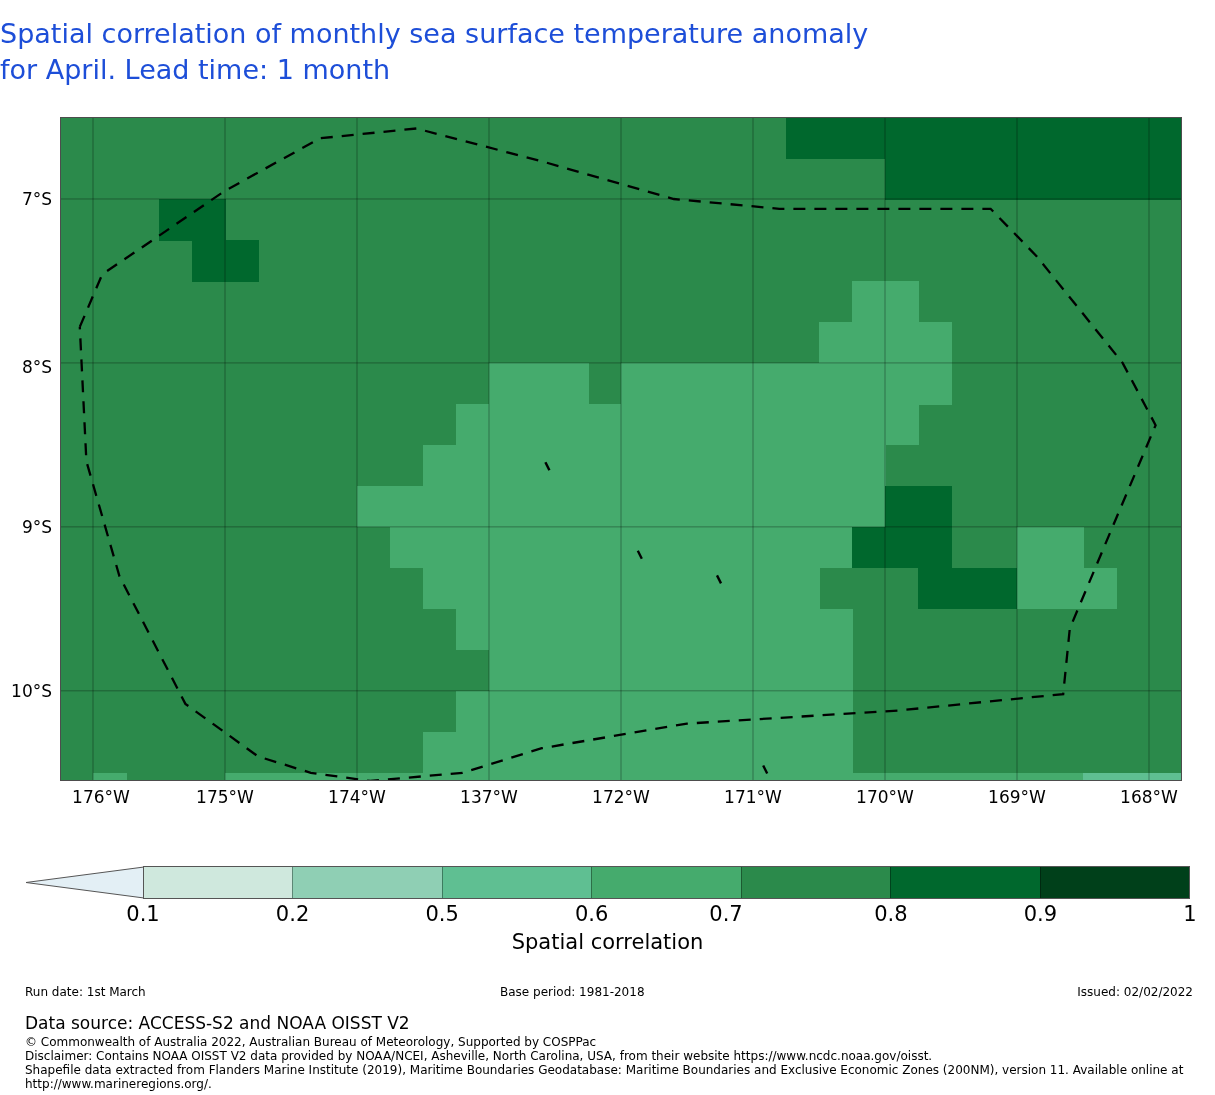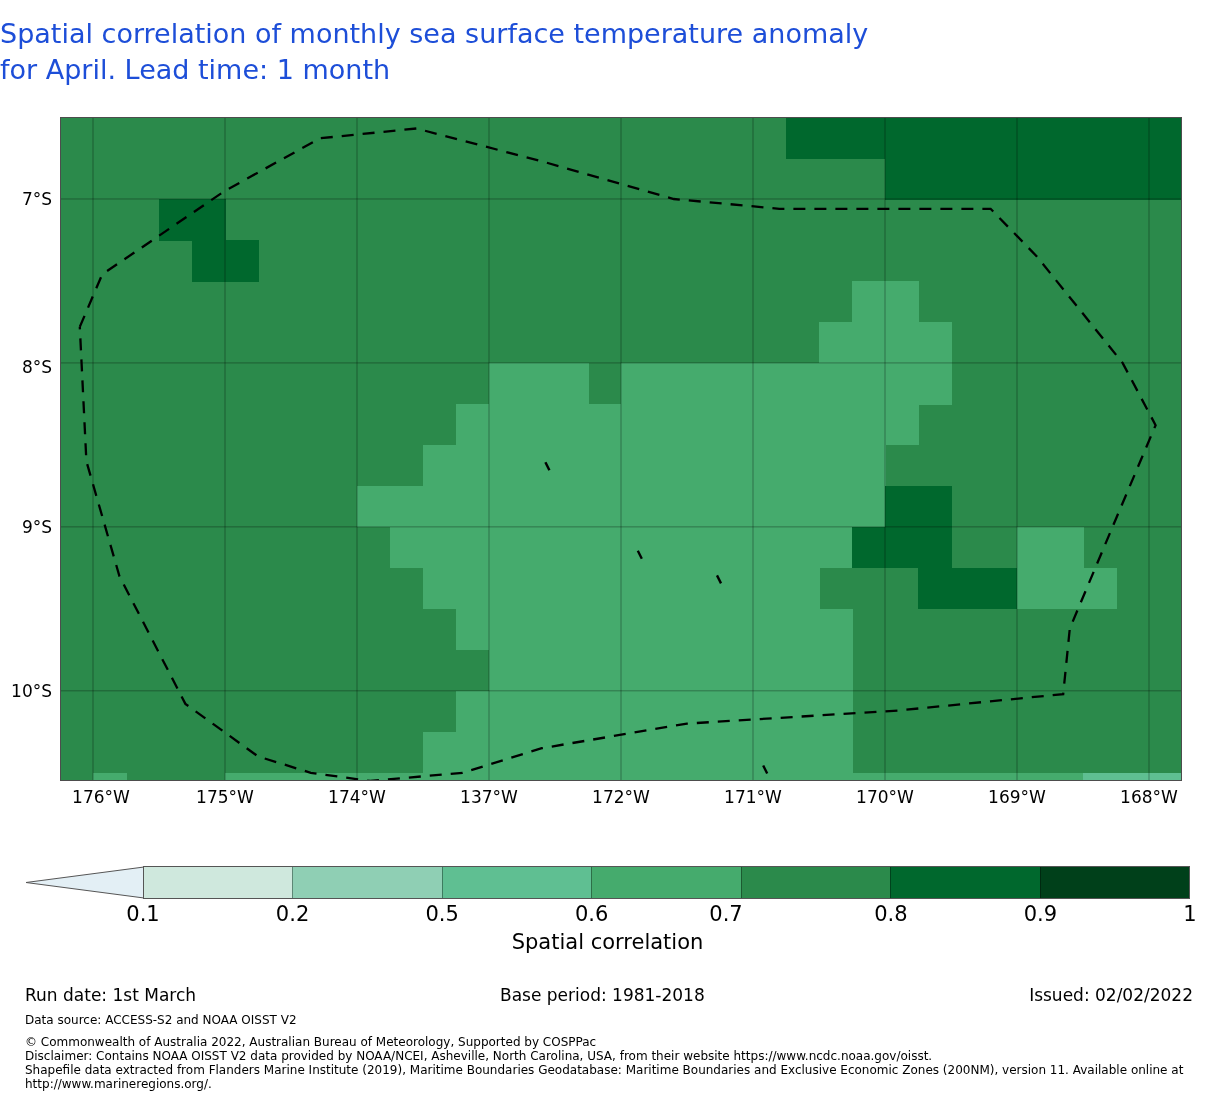--- a/index.html
+++ b/index.html
@@ -117,27 +117,27 @@
     left: 0;
     top: 930px;
     width: 1215px;
     text-align: center;
     font-size: 21px;
   }
 
   
   .foot-row {
     position: absolute;
-    font-size: 17px;
+    font-size: 12px;
     white-space: nowrap;
   }
   #run-date  { left: 25px;  top: 985px; }
   #base-per  { left: 500px; top: 985px; }
   #issued    { right: 22px; top: 985px; }
-  #data-src  { left: 25px;  top: 1013px; font-size: 12px; }
+  #data-src  { left: 25px;  top: 1013px; font-size: 17px; }
   .fine {
     position: absolute;
     left: 25px;
     font-size: 12px;
     white-space: nowrap;
   }
   #fine1 { top: 1035px; text-align: right; }
   #fine2 { top: 1049px; }
   #fine3 { top: 1063px; }
   #fine4 { top: 1077px; }

